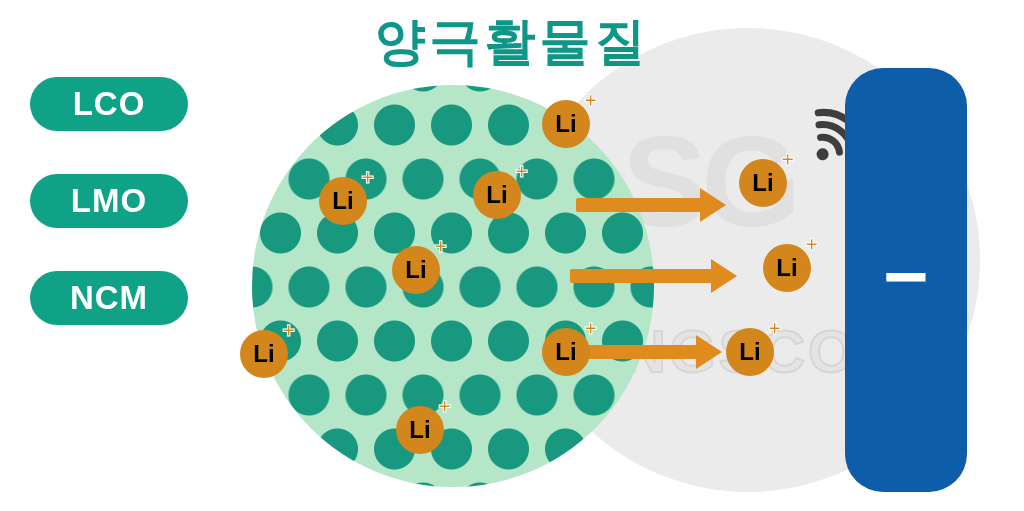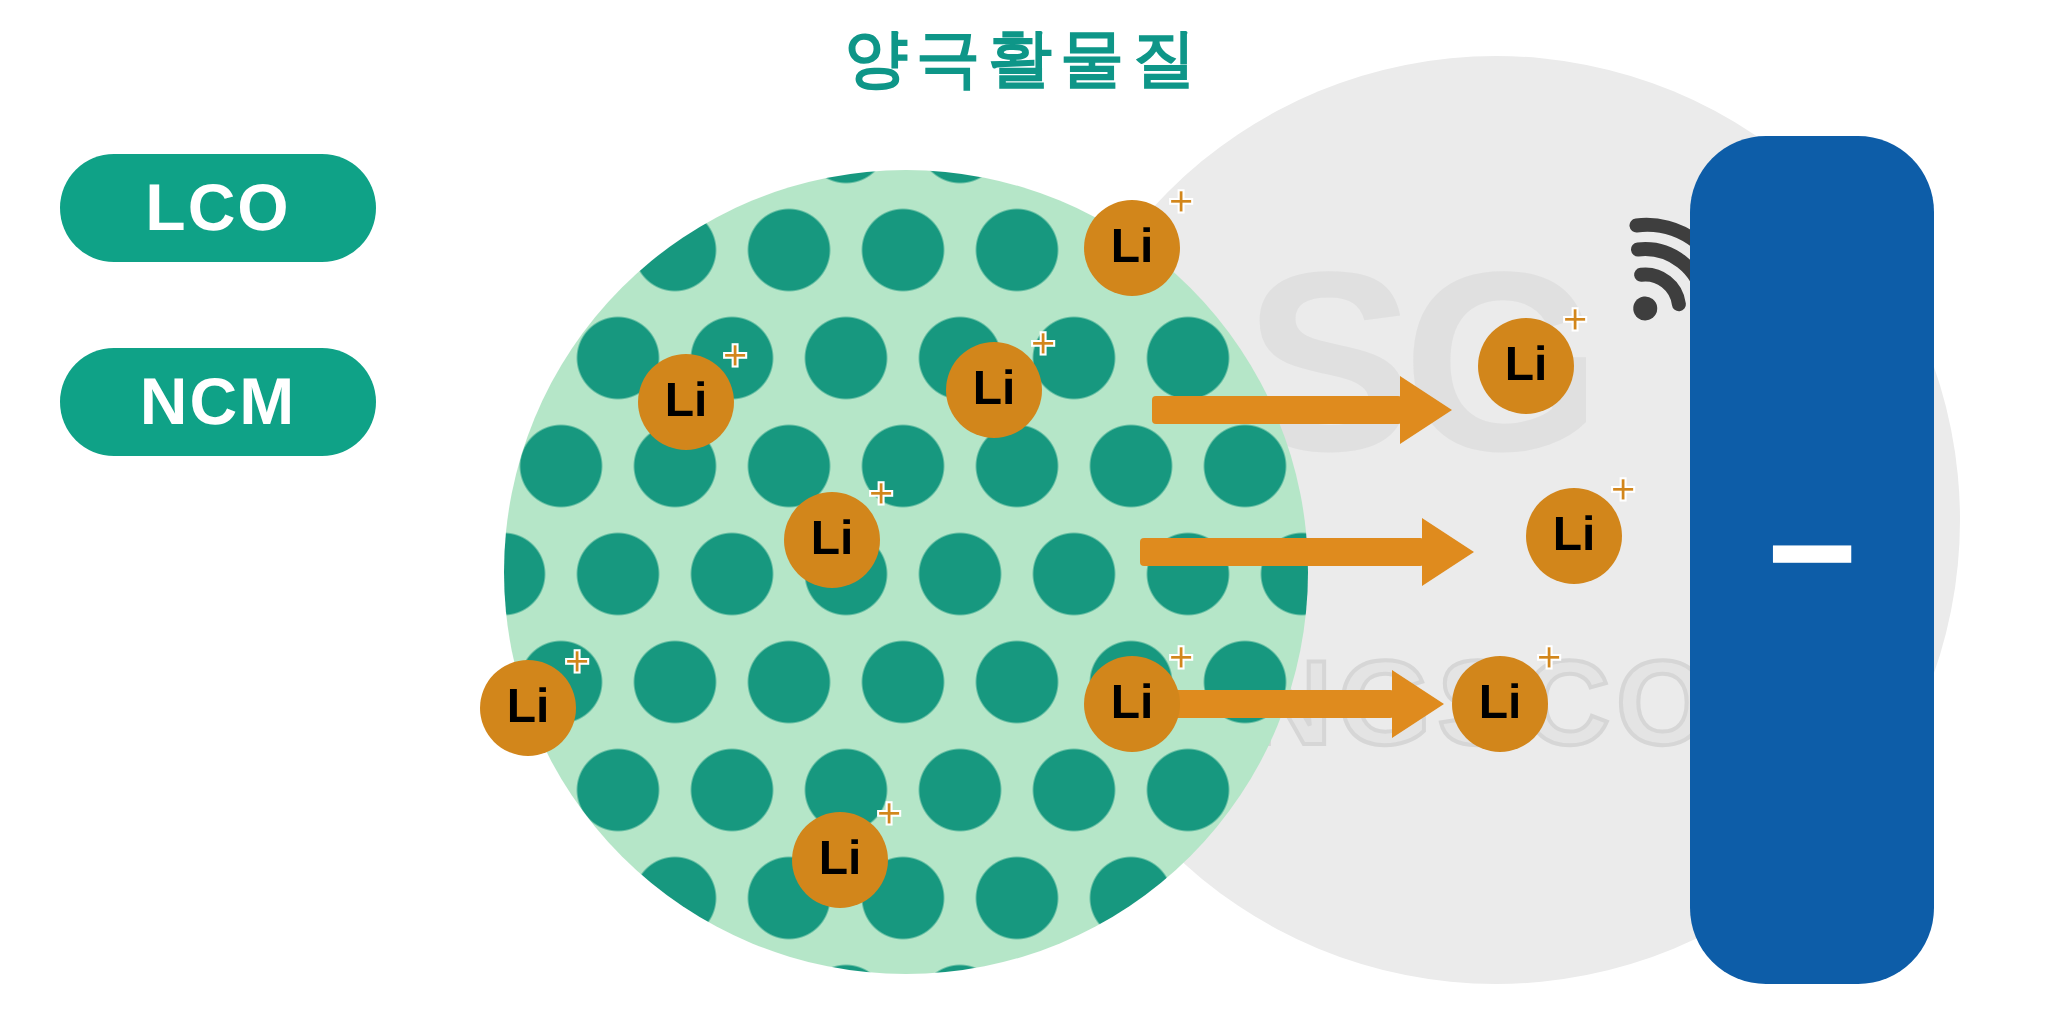--- a/index.html
+++ b/index.html
@@ -20,21 +20,21 @@
   .wm-text{
     position:absolute;left:540px;top:322px;font-size:60px;font-weight:bold;
     color:#e4e4e4;-webkit-text-stroke:2px #d6d6d6;letter-spacing:3px;line-height:1;
     white-space:nowrap;
   }
   .wifi{position:absolute;left:772px;top:70px;width:100px;height:100px;}
 
   
   .title{
     position:absolute;top:8px;left:50%;transform:translateX(-50%);
-    font-size:32px;font-weight:800;color:#0e9688;letter-spacing:4px;white-space:nowrap;
+    font-size:51px;font-weight:800;color:#0e9688;letter-spacing:4px;white-space:nowrap;
   }
 
   
   .badges{position:absolute;left:30px;top:77px;display:flex;flex-direction:column;gap:43px;}
   .pill{
     width:158px;height:54px;border-radius:28px;background:#0fa287;
     color:#ffffff;font-size:33px;font-weight:bold;
     display:flex;align-items:center;justify-content:center;letter-spacing:1px;
   }
 
@@ -92,20 +92,21 @@
       <path d="M29 63 A 30 30 0 0 1 71 63"></path>
       <path d="M21 54 A 41 41 0 0 1 79 54"></path>
       <circle cx="50" cy="84" r="6" fill="#3e3e3e" stroke="none"></circle>
     </g>
   </svg>
 
   <div class="title">양극활물질</div>
 
   <div class="badges" id="badges">
       <div class="pill">LCO</div>
+      <div class="pill">LMO</div>
       <div class="pill">NCM</div>
     </div>
 
   <div class="sphere"></div>
 
   <div id="arrow-layer">
       <div class="arrow" style="left: 576px; top: 198px; width: 125px;"></div>
       <div class="arrow" style="left: 570px; top: 269px; width: 142px;"></div>
       <div class="arrow" style="left: 576px; top: 345px; width: 121px;"></div>
     </div>

